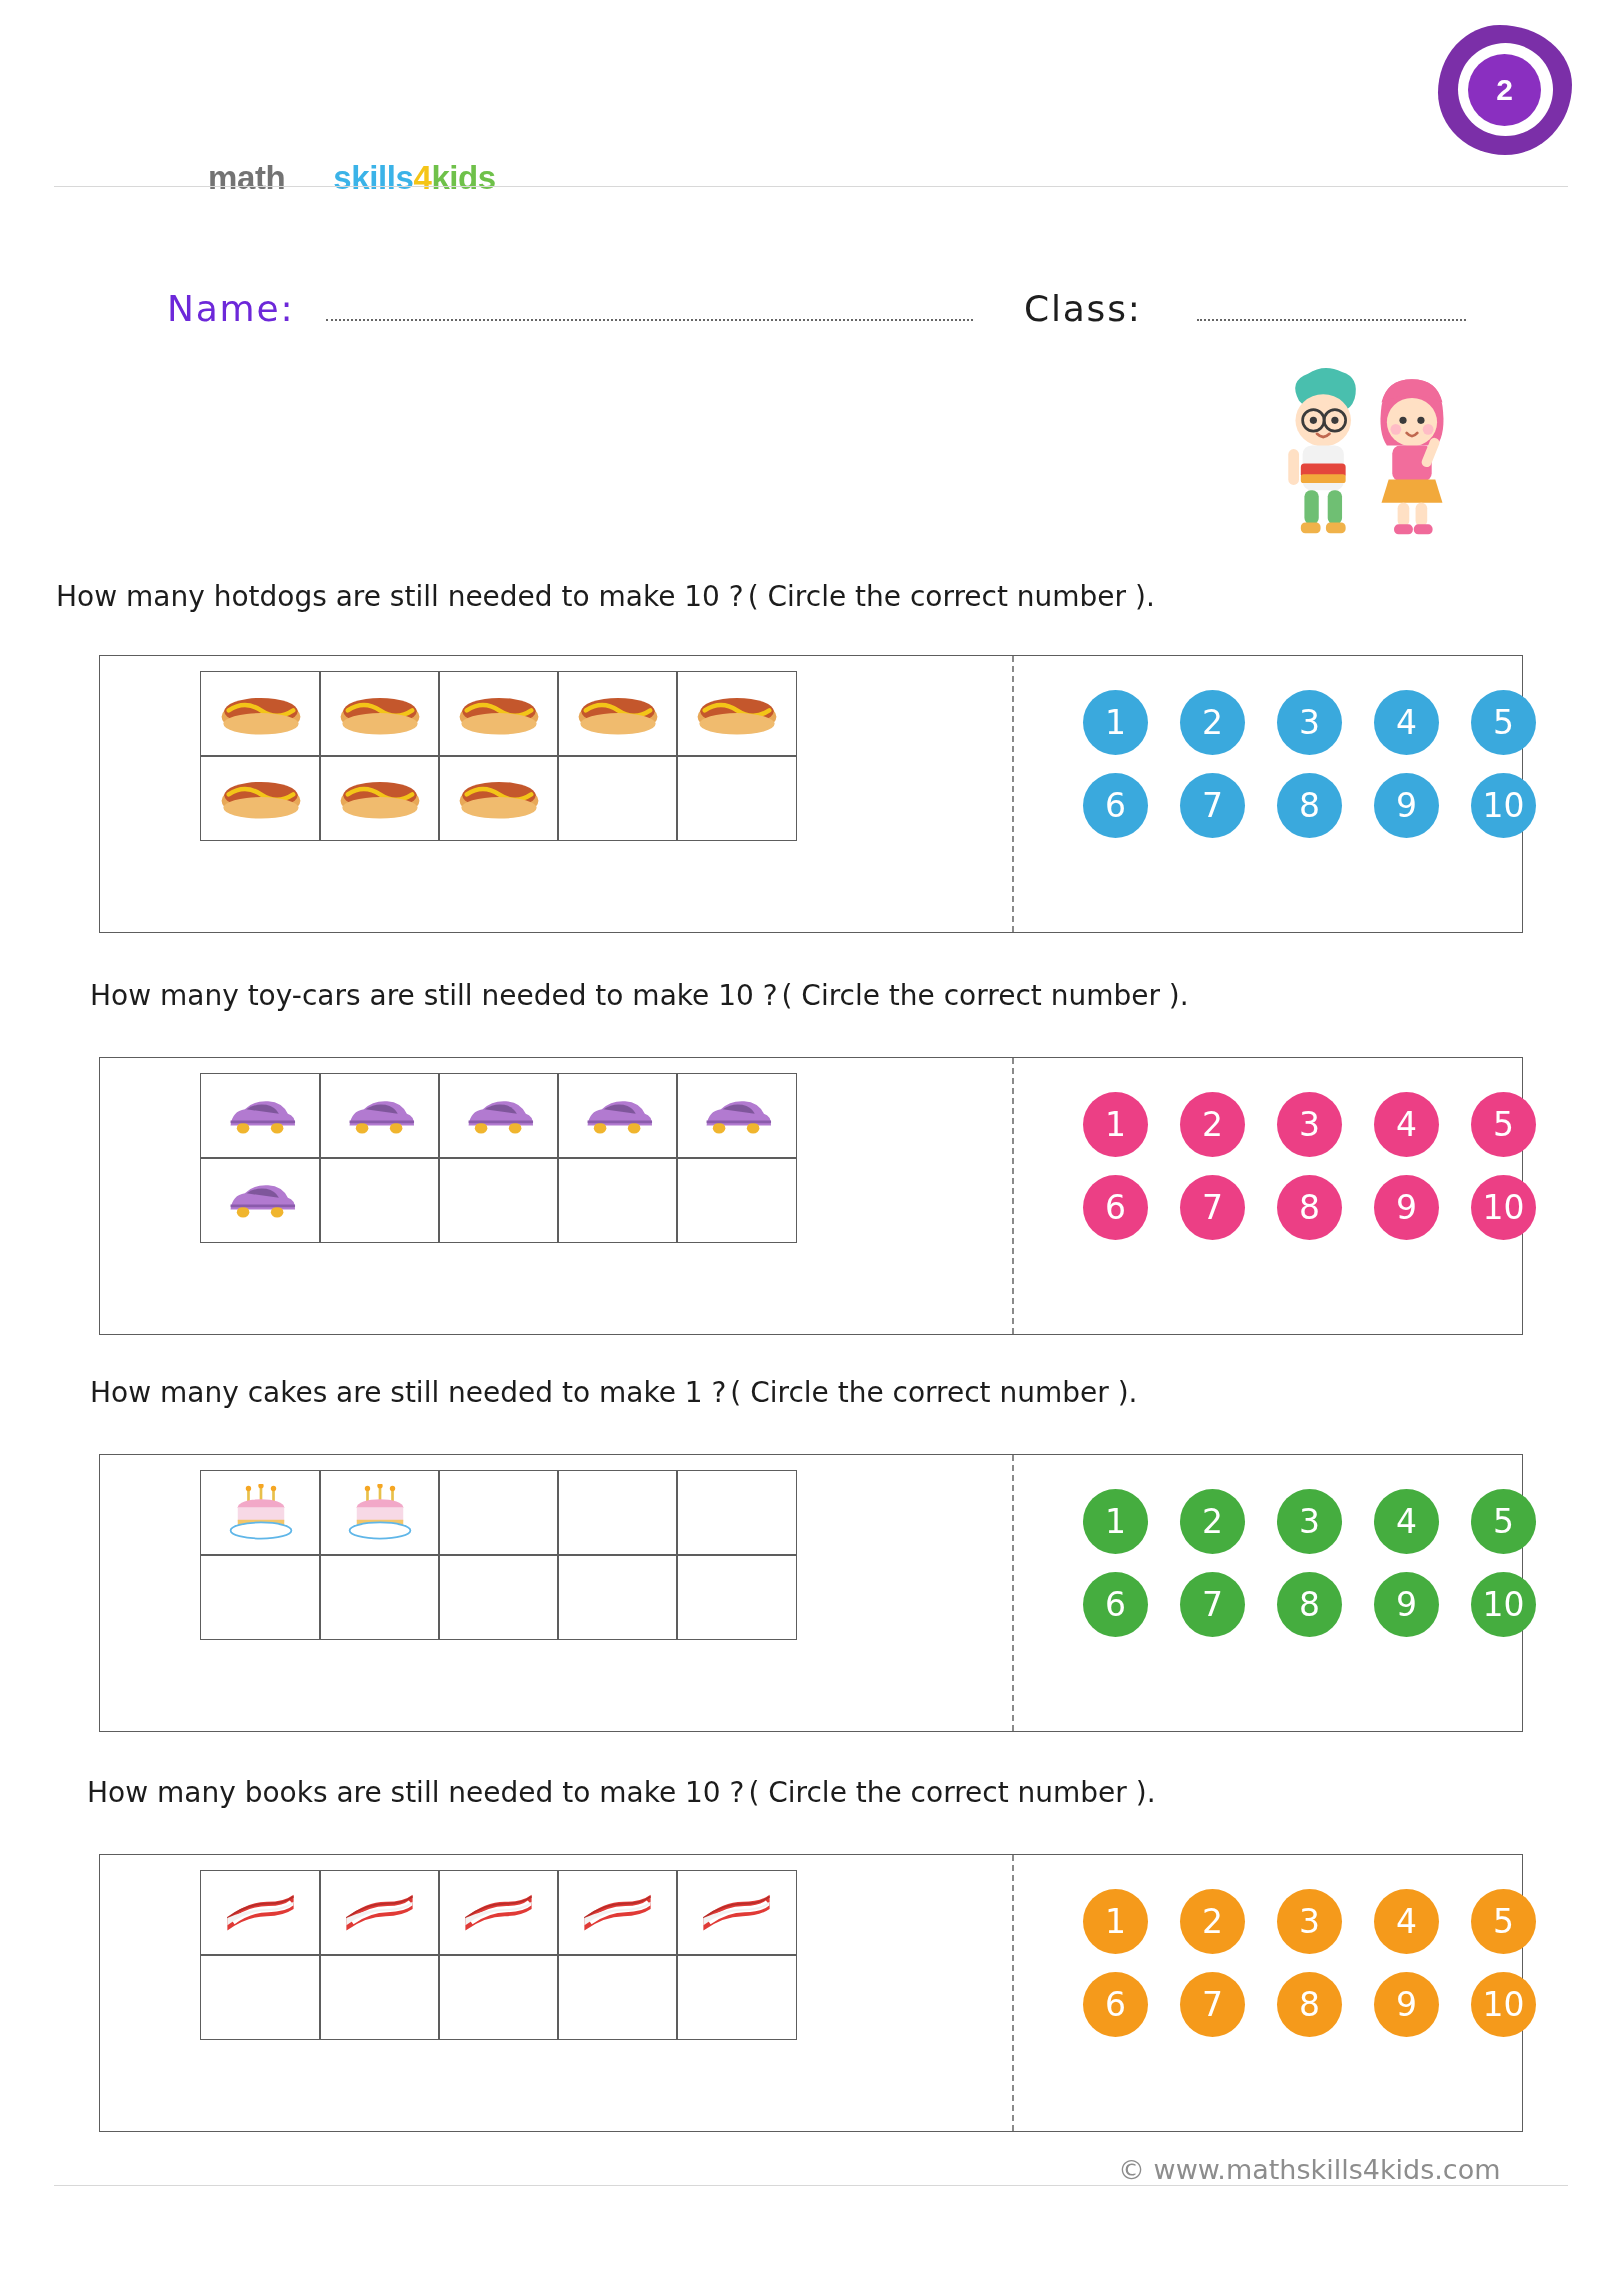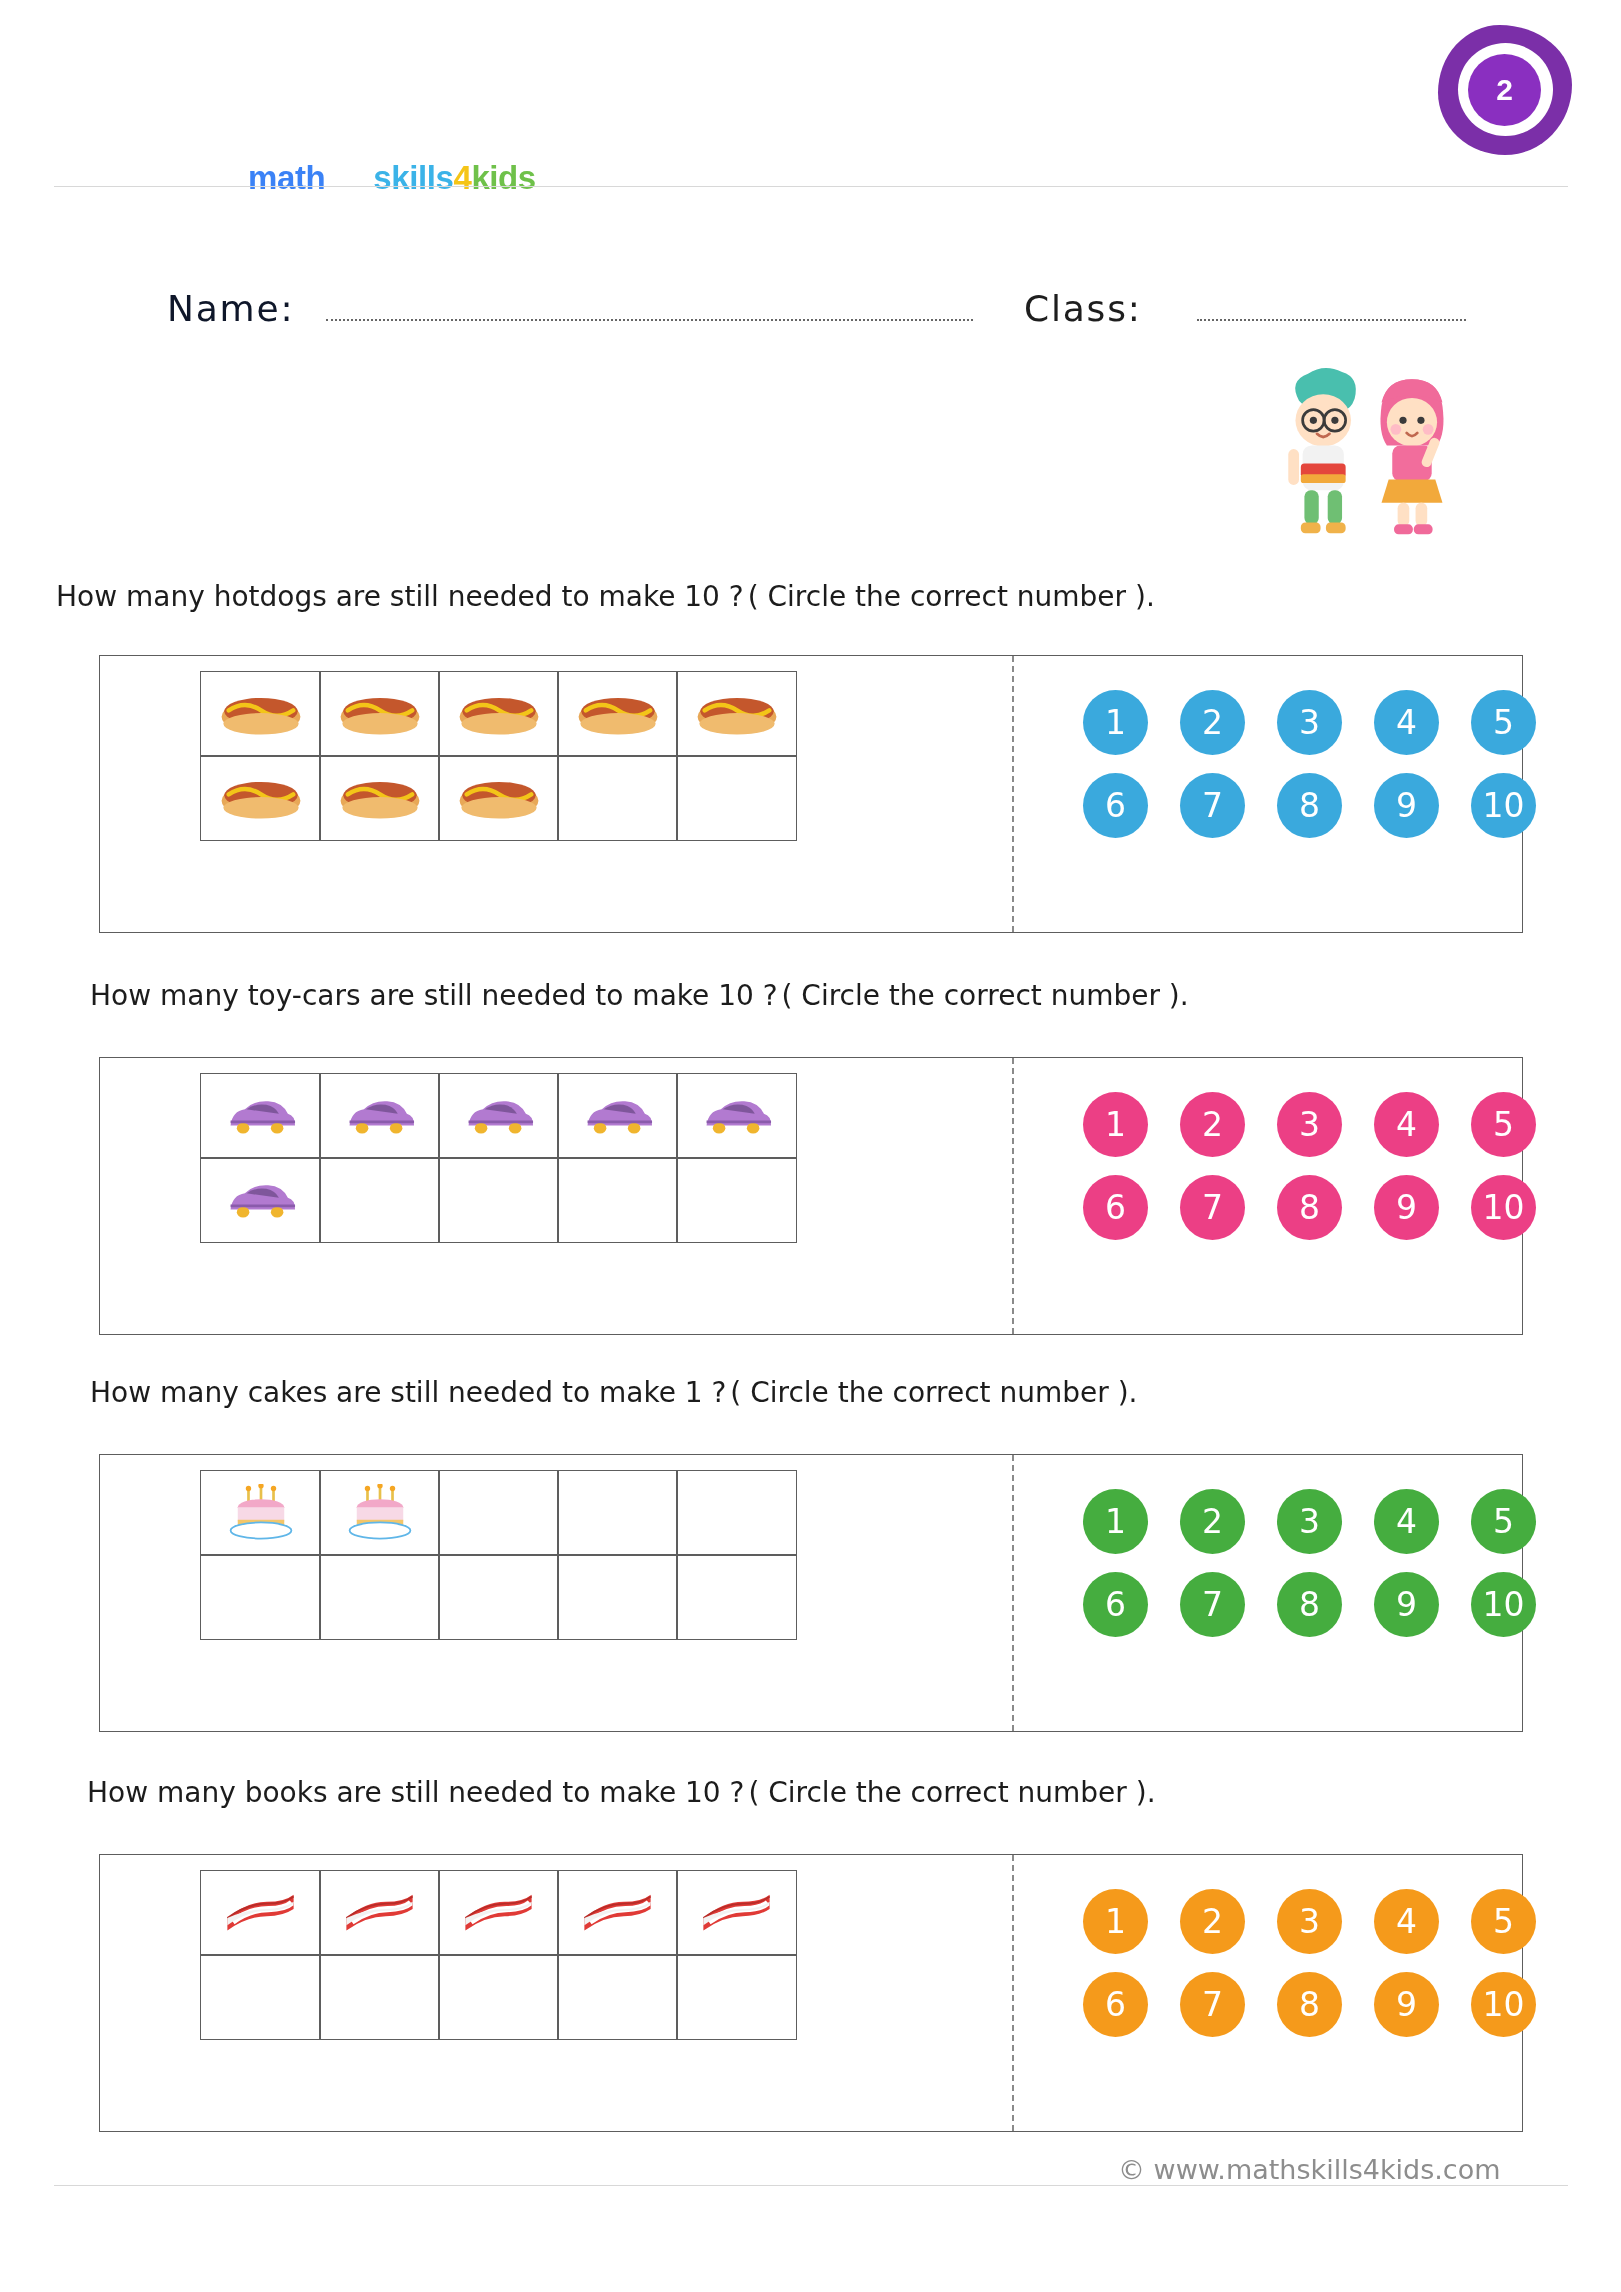--- a/index.html
+++ b/index.html
@@ -65,42 +65,42 @@
   .logo {
     position: absolute;
     left: 208px;
     top: 159px;
     font-size: 33px;
     font-weight: bold;
     letter-spacing: -0.4px;
     white-space: nowrap;
   }
   .logo span { display: inline-block; }
-  .l-math { color: #3b82f6; margin-left: 40px; }
+  .l-math { color: #737373; }
   .l-skills { color: #3bb3e8; margin-left: 48px; }
   .l-4 { color: #f5c518; }
   .l-kids { color: #6fc14a; }
 
   .header-rule {
     position: absolute;
     left: 54px;
     right: 54px;
     top: 186px;
     height: 0.9px;
     background: #d8d8d8;
   }
 
   
   .nameline {
     position: absolute;
     left: 167px;
     top: 288px;
     font-size: 36px;
     letter-spacing: 1.8px;
-    color: #0f172a;
+    color: #6d28d9;
     font-family: "DejaVu Sans", sans-serif;
   }
   .classline {
     position: absolute;
     left: 1024px;
     top: 288px;
     font-size: 36px;
     letter-spacing: 1.8px;
     color: #1e1e1e;
     font-family: "DejaVu Sans", sans-serif;

